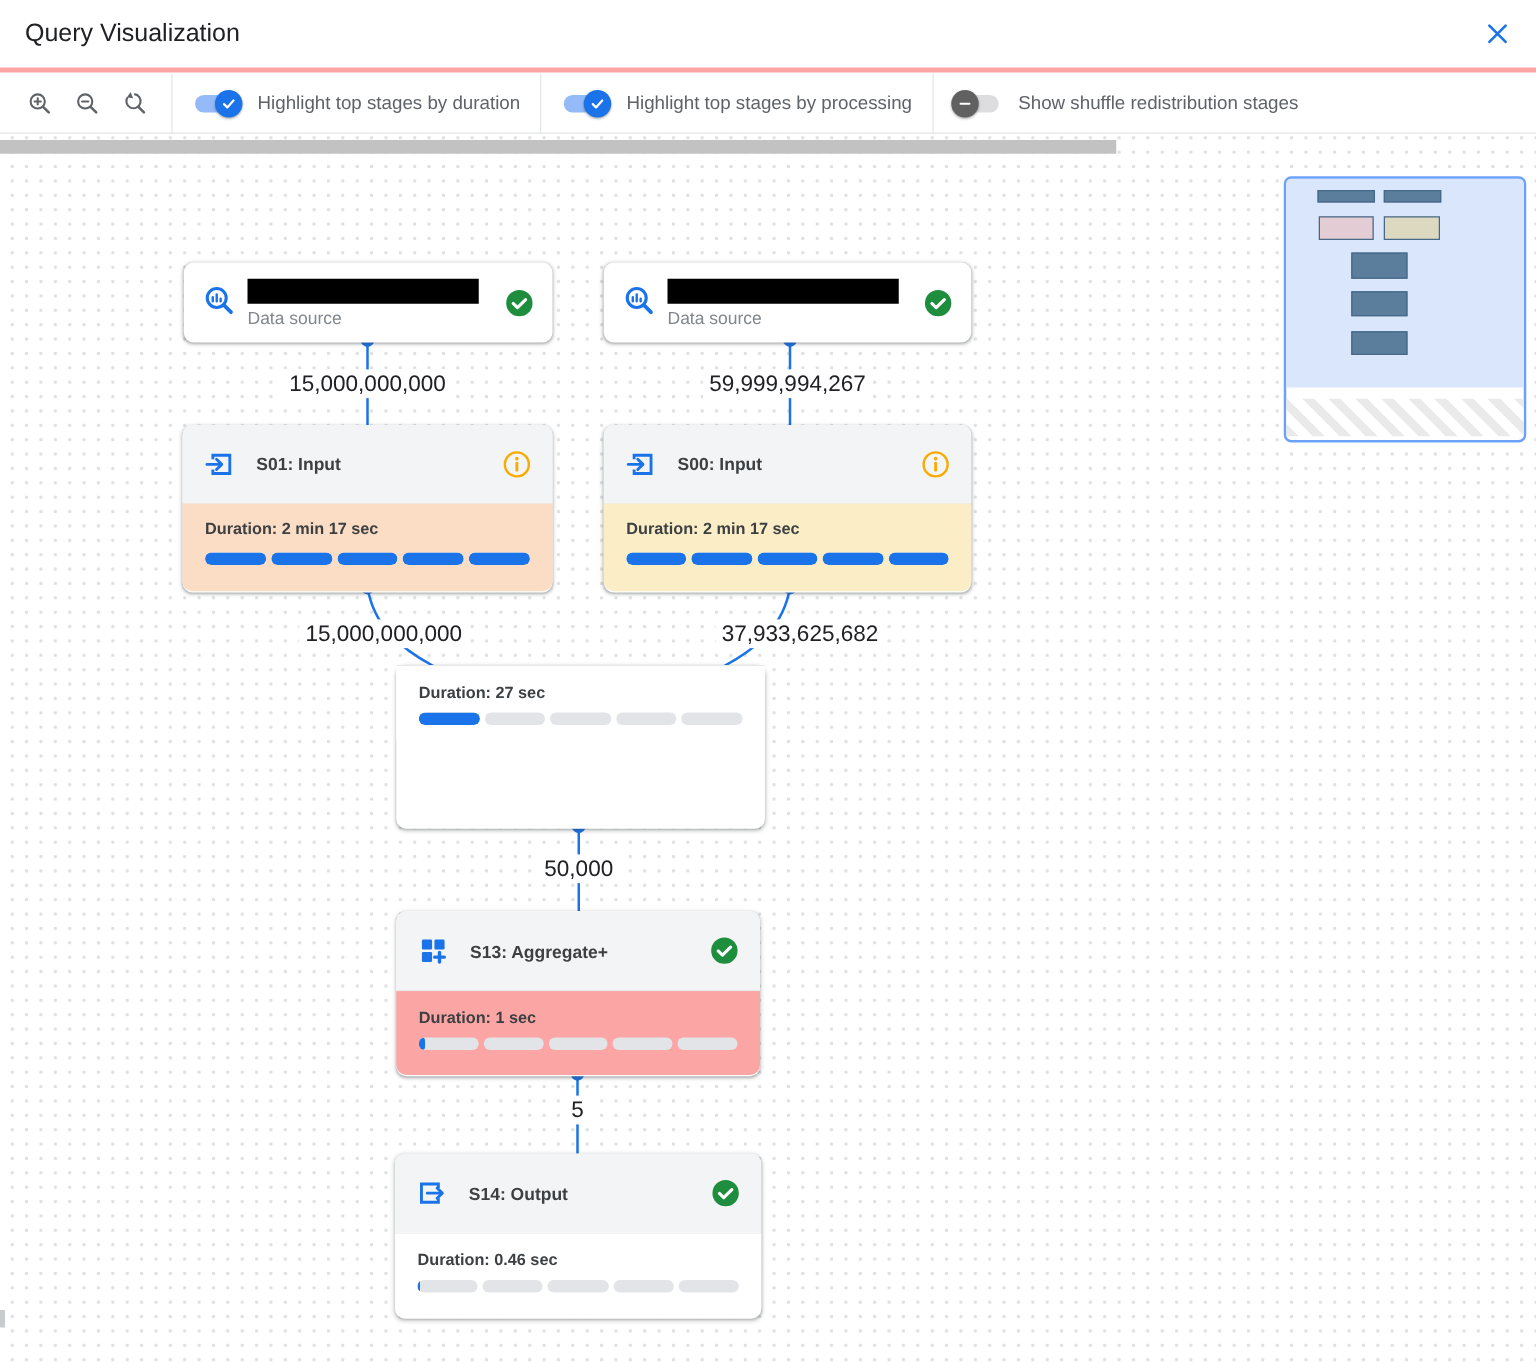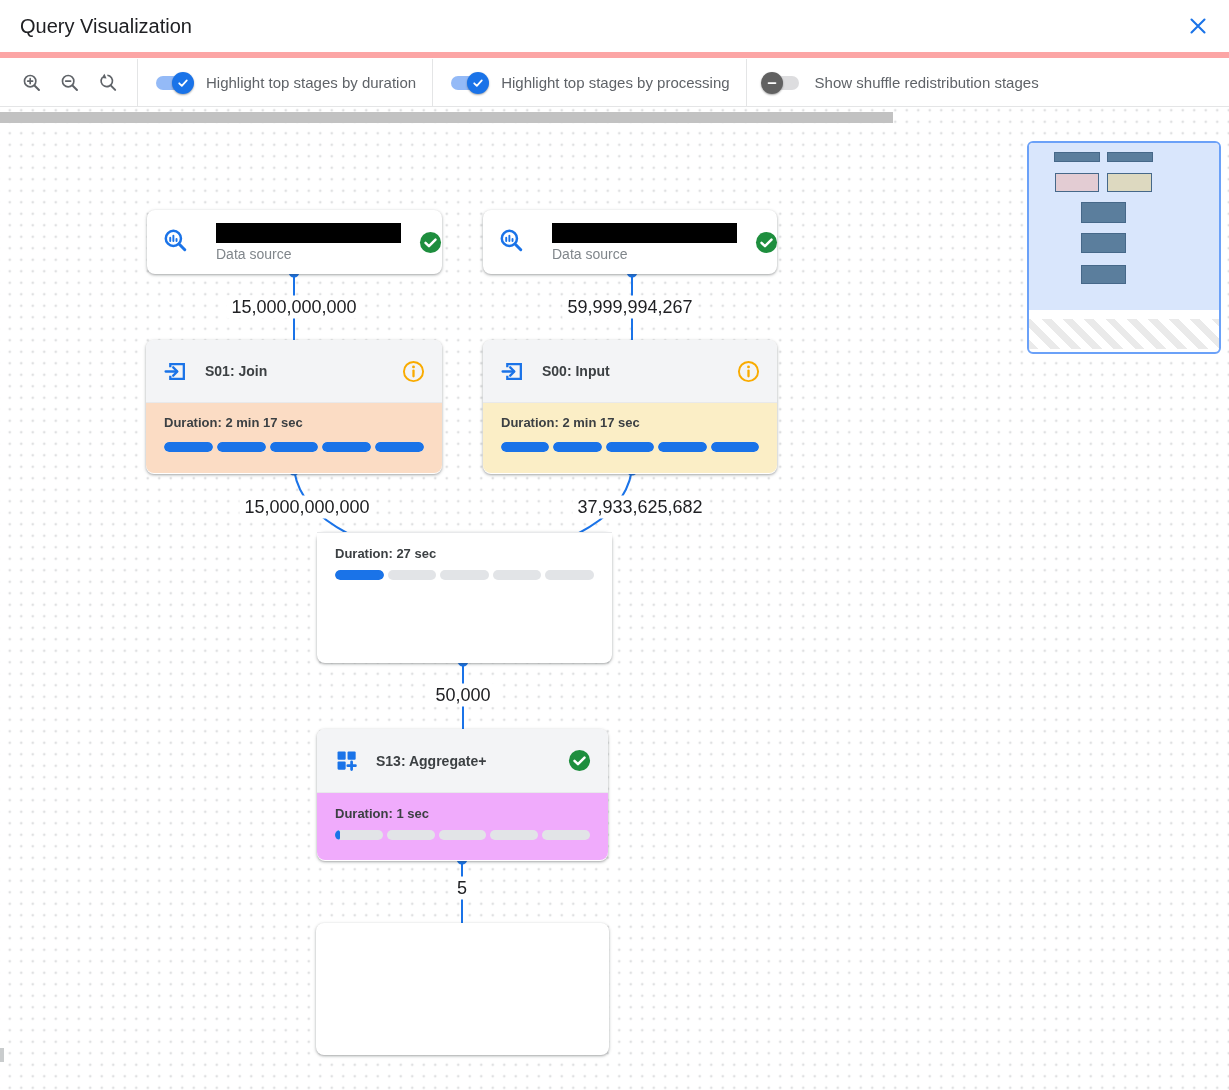--- a/index.html
+++ b/index.html
@@ -2,21 +2,21 @@
 <html><head>
 <meta charset="utf-8">
 <style>
   html,body{margin:0;padding:0;background:#fff;}
   *{box-sizing:border-box;}
   #app{
     position:relative;width:1229px;height:1090px;overflow:hidden;background:#fff;
     font-family:"Liberation Sans", sans-serif;color:#202124;
   }
   
-  .hdr{position:absolute;left:0;top:0;width:100%;height:58px;border-bottom:6px solid #fca5a5;
+  .hdr{position:absolute;left:0;top:0;width:100%;height:58px;border-bottom:4px solid #fca5a5;
        display:flex;align-items:center;padding:0 20px;background:#fff;}
   .hdr-title{font-size:20px;color:#202124;}
   .close-btn{margin-left:auto;cursor:pointer;display:flex;align-items:center;}
   
   .tbar{position:absolute;left:0;top:59px;width:100%;height:48px;border-bottom:1px solid #e4e5e6;
         display:flex;align-items:center;background:#fff;}
   .zbtn{width:24px;height:24px;margin:0 7px;display:flex;align-items:center;justify-content:center;cursor:pointer;}
   .zgroup{display:flex;align-items:center;padding-left:13px;padding-right:10px;}
   .vdiv{width:1px;height:48px;background:#e4e5e6;}
   .tgl-wrap{display:flex;align-items:center;padding:0 16px;height:100%;}
@@ -33,21 +33,21 @@
           background-image:radial-gradient(circle,#dfe0e1 1.2px,transparent 1.6px);
           background-size:11.5px 11.5px;background-position:4px 8px;}
   .hscroll{position:absolute;left:0;top:4px;width:893px;height:11px;background:#c2c2c2;}
   .vscroll{position:absolute;left:0;top:940px;width:4px;height:14px;background:#c9cccd;}
   .edges{position:absolute;left:0;top:0;pointer-events:none;}
   .edge-label{position:absolute;transform:translate(-50%,-50%);font-size:18px;color:#202124;
               background:#fff;padding:1px 5px;white-space:nowrap;}
   
   .node{position:absolute;background:#fff;border-radius:8px;
         box-shadow:0 1px 2px rgba(60,64,67,.30),0 1px 3px 1px rgba(60,64,67,.15);}
-  .ds{display:flex;align-items:center;padding:0 15px;gap:18px;}
+  .ds{display:flex;align-items:center;padding:0 15px;}
   .dsmid{margin-left:10px;display:flex;flex-direction:column;}
   .redact{width:185px;height:20px;background:#000;margin-bottom:3px;}
   .dslabel{font-size:14px;color:#80868b;}
   .ds .nstatus{margin-left:auto;}
   .nhead{display:flex;align-items:center;height:62px;padding:0 17px;background:#f3f4f6;
          border-radius:8px 8px 0 0;}
   .nhead .nicon{display:flex;align-items:center;}
   .ntitle{font-size:14px;font-weight:700;color:#3c4043;margin-left:17px;}
   .nstatus{margin-left:auto;display:flex;align-items:center;}
   .nbody{padding:12px 18px 0 18px;border-radius:0 0 8px 8px;border-top:1px solid #e8e9eb;}
@@ -217,21 +217,21 @@
 
     <div class="node" style="left:146px;top:232px;width:296px;height:134px;">
       <div class="nhead">
         <span class="nicon">
           <svg viewBox="0 0 24 24" width="25" height="25" fill="none" stroke="#1a73e8" stroke-width="2.2">
             <path d="M7 8 V5 H20 V19 H7 V16"></path>
             <path d="M2.5 12 H13.2" stroke-linecap="round"></path>
             <path d="M9.8 8 L13.8 12 L9.8 16" stroke-linecap="round" stroke-linejoin="round"></path>
           </svg>
         </span>
-        <span class="ntitle">S01: Join</span>
+        <span class="ntitle">S01: Input</span>
         <span class="nstatus">
           <svg viewBox="0 0 24 24" width="23" height="23" fill="none">
             <circle cx="12" cy="12" r="10" stroke="#f9ab00" stroke-width="2"></circle>
             <path d="M12 11 V17" stroke="#f9ab00" stroke-width="2.4" stroke-linecap="round"></path>
             <circle cx="12" cy="7.2" r="1.5" fill="#f9ab00"></circle>
           </svg>
         </span>
       </div>
       <div class="nbody" style="height: 71px; background: rgb(251, 220, 196);">
         <div class="ndur">Duration: 2 min 17 sec</div>
@@ -329,21 +329,21 @@
           </svg>
         </span>
         <span class="ntitle">S13: Aggregate+</span>
         <span class="nstatus">
           <svg viewBox="0 0 24 24" width="23" height="23">
             <circle cx="12" cy="12" r="11" fill="#1e8e3e"></circle>
             <path d="M6.8 12.3 L10.4 15.8 L17.2 9" stroke="#fff" stroke-width="2.6" fill="none" stroke-linecap="round" stroke-linejoin="round"></path>
           </svg>
         </span>
       </div>
-      <div class="nbody" style="height: 68px; padding-top: 13px; background: #f0abfc;">
+      <div class="nbody" style="height: 68px; padding-top: 13px; background: #fca5a5;">
         <div class="ndur">Duration: 1 sec</div>
         <div class="nbar" style="margin-top:9px;">
             <div class="seg">
               <div class="segfill" style="width: 10%;"></div>
             </div>
             <div class="seg">
               <div class="segfill" style="width: 0%;"></div>
             </div>
             <div class="seg">
               <div class="segfill" style="width: 0%;"></div>
@@ -352,20 +352,56 @@
               <div class="segfill" style="width: 0%;"></div>
             </div>
             <div class="seg">
               <div class="segfill" style="width: 0%;"></div>
             </div>
           </div>
       </div>
     </div>
 
     <div class="node" style="left:316px;top:815px;width:293px;height:132px;">
+      <div class="nhead" style="height:63px;">
+        <span class="nicon">
+          <svg viewBox="0 0 24 24" width="25" height="25" fill="none" stroke="#1a73e8" stroke-width="2.2">
+            <path d="M17 8 V5 H4 V19 H17 V16"></path>
+            <path d="M8.5 12 H19.5" stroke-linecap="round"></path>
+            <path d="M16 8 L20 12 L16 16" stroke-linecap="round" stroke-linejoin="round"></path>
+          </svg>
+        </span>
+        <span class="ntitle">S14: Output</span>
+        <span class="nstatus">
+          <svg viewBox="0 0 24 24" width="23" height="23">
+            <circle cx="12" cy="12" r="11" fill="#1e8e3e"></circle>
+            <path d="M6.8 12.3 L10.4 15.8 L17.2 9" stroke="#fff" stroke-width="2.6" fill="none" stroke-linecap="round" stroke-linejoin="round"></path>
+          </svg>
+        </span>
+      </div>
+      <div class="nbody" style="height: 68px; padding-top: 13px; background: rgb(255, 255, 255);">
+        <div class="ndur">Duration: 0.46 sec</div>
+        <div class="nbar" style="margin-top:9px;">
+            <div class="seg">
+              <div class="segfill" style="width: 5%;"></div>
+            </div>
+            <div class="seg">
+              <div class="segfill" style="width: 0%;"></div>
+            </div>
+            <div class="seg">
+              <div class="segfill" style="width: 0%;"></div>
+            </div>
+            <div class="seg">
+              <div class="segfill" style="width: 0%;"></div>
+            </div>
+            <div class="seg">
+              <div class="segfill" style="width: 0%;"></div>
+            </div>
+          </div>
+      </div>
     </div>
 
     <div class="mm">
       <div class="mm-viewport"></div>
       <div class="mm-hatch"></div>
       <div class="mm-node" style="left:25px;top:9px;width:46px;height:10px;"></div>
       <div class="mm-node" style="left:78px;top:9px;width:46px;height:10px;"></div>
       <div class="mm-node pink" style="left:26px;top:30px;width:44px;height:19px;"></div>
       <div class="mm-node khaki" style="left:78px;top:30px;width:45px;height:19px;"></div>
       <div class="mm-node" style="left:52px;top:59px;width:45px;height:21px;"></div>

